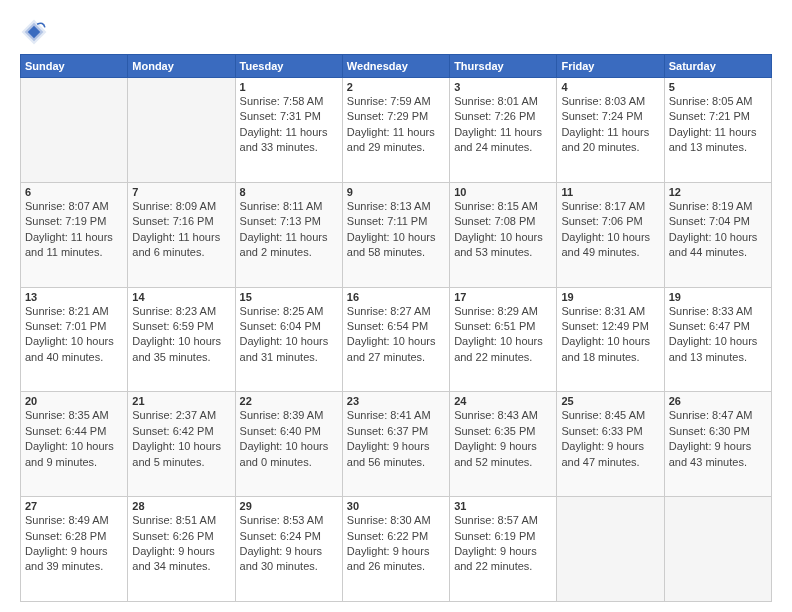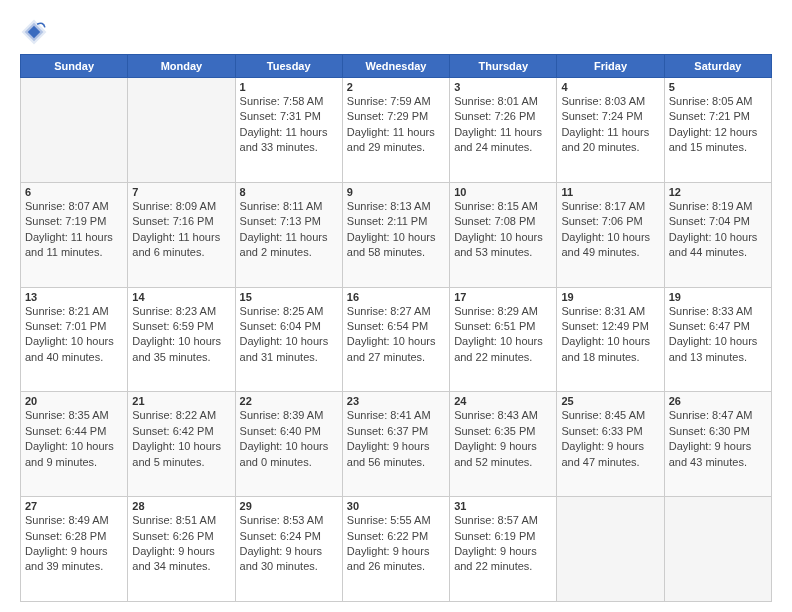--- a/index.html
+++ b/index.html
@@ -57,21 +57,21 @@
       border-collapse: collapse;
       width: 100%;
       table-layout: fixed;
     }
     .calendar th {
       background: #3a6bbf;
       color: #fff;
       font-size: 11px;
       font-weight: bold;
       padding: 5px 4px;
-      text-align: center;
+      text-align: left;
       border: 1px solid #2a5aaa;
     }
     .calendar td {
       border: 1px solid #ccc;
       vertical-align: top;
       padding: 3px 4px;
       font-size: 9.5px;
       color: #333;
       height: 80px;
       background: #fff;
@@ -163,21 +163,21 @@
           <span>Sunrise: 8:03 AM</span><br>
           <span>Sunset: 7:24 PM</span><br>
           <span>Daylight: 11 hours and 20 minutes.</span>
         </div>
           </td>
           <td>
             <span class="day-num">5</span>
         <div class="day-info">
           <span>Sunrise: 8:05 AM</span><br>
           <span>Sunset: 7:21 PM</span><br>
-          <span>Daylight: 12 hours and 15 minutes.</span>
+          <span>Daylight: 11 hours and 13 minutes.</span>
         </div>
           </td>
         </tr>
         <tr>
           <td>
             <span class="day-num">6</span>
         <div class="day-info">
           <span>Sunrise: 8:07 AM</span><br>
           <span>Sunset: 7:19 PM</span><br>
           <span>Daylight: 11 hours and 11 minutes.</span>
@@ -196,21 +196,21 @@
         <div class="day-info">
           <span>Sunrise: 8:11 AM</span><br>
           <span>Sunset: 7:13 PM</span><br>
           <span>Daylight: 11 hours and 2 minutes.</span>
         </div>
           </td>
           <td>
             <span class="day-num">9</span>
         <div class="day-info">
           <span>Sunrise: 8:13 AM</span><br>
-          <span>Sunset: 2:11 PM</span><br>
+          <span>Sunset: 7:11 PM</span><br>
           <span>Daylight: 10 hours and 58 minutes.</span>
         </div>
           </td>
           <td>
             <span class="day-num">10</span>
         <div class="day-info">
           <span>Sunrise: 8:15 AM</span><br>
           <span>Sunset: 7:08 PM</span><br>
           <span>Daylight: 10 hours and 53 minutes.</span>
         </div>
@@ -295,21 +295,21 @@
             <span class="day-num">20</span>
         <div class="day-info">
           <span>Sunrise: 8:35 AM</span><br>
           <span>Sunset: 6:44 PM</span><br>
           <span>Daylight: 10 hours and 9 minutes.</span>
         </div>
           </td>
           <td>
             <span class="day-num">21</span>
         <div class="day-info">
-          <span>Sunrise: 8:22 AM</span><br>
+          <span>Sunrise: 2:37 AM</span><br>
           <span>Sunset: 6:42 PM</span><br>
           <span>Daylight: 10 hours and 5 minutes.</span>
         </div>
           </td>
           <td>
             <span class="day-num">22</span>
         <div class="day-info">
           <span>Sunrise: 8:39 AM</span><br>
           <span>Sunset: 6:40 PM</span><br>
           <span>Daylight: 10 hours and 0 minutes.</span>
@@ -369,21 +369,21 @@
             <span class="day-num">29</span>
         <div class="day-info">
           <span>Sunrise: 8:53 AM</span><br>
           <span>Sunset: 6:24 PM</span><br>
           <span>Daylight: 9 hours and 30 minutes.</span>
         </div>
           </td>
           <td>
             <span class="day-num">30</span>
         <div class="day-info">
-          <span>Sunrise: 5:55 AM</span><br>
+          <span>Sunrise: 8:30 AM</span><br>
           <span>Sunset: 6:22 PM</span><br>
           <span>Daylight: 9 hours and 26 minutes.</span>
         </div>
           </td>
           <td>
             <span class="day-num">31</span>
         <div class="day-info">
           <span>Sunrise: 8:57 AM</span><br>
           <span>Sunset: 6:19 PM</span><br>
           <span>Daylight: 9 hours and 22 minutes.</span>

